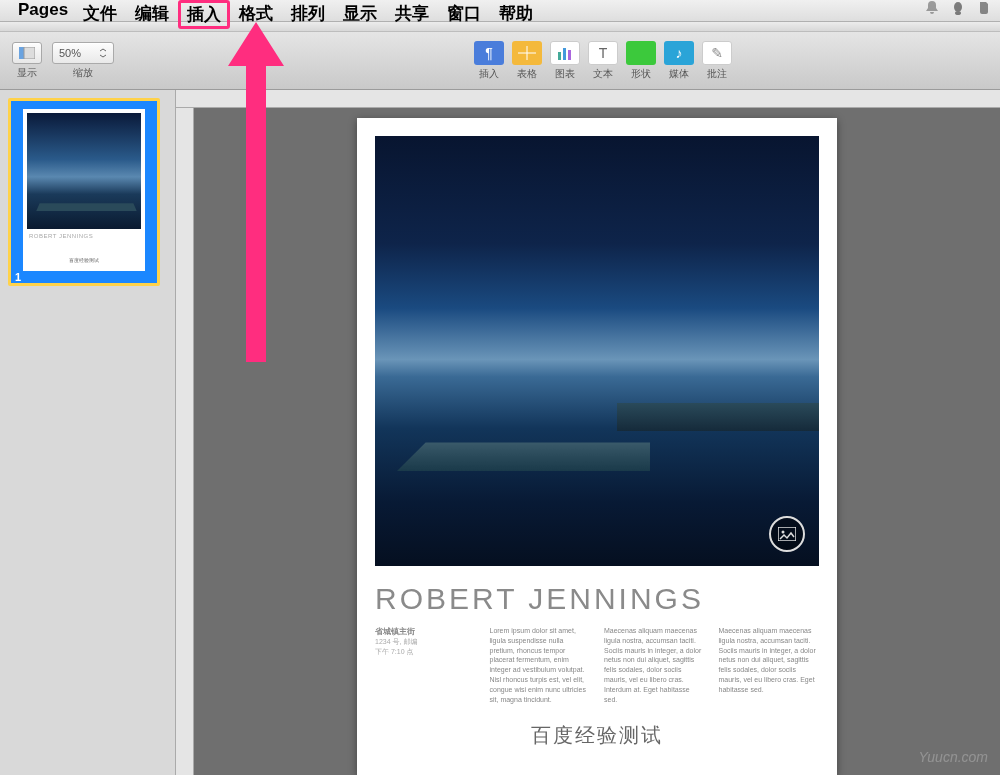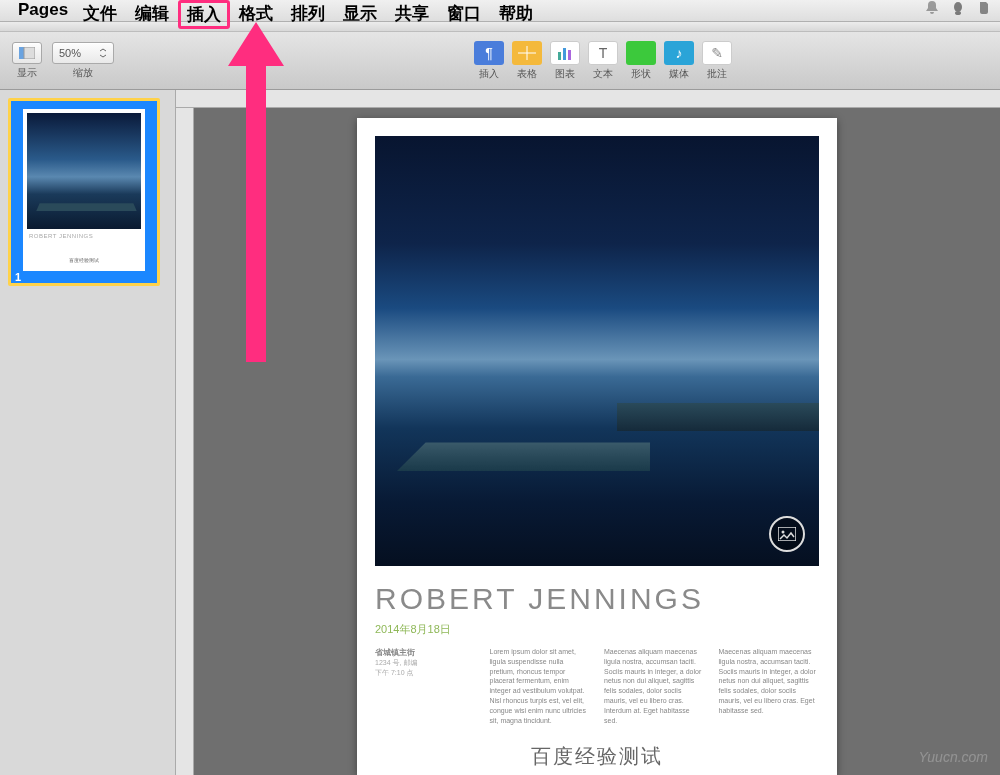--- a/index.html
+++ b/index.html
@@ -185,21 +185,20 @@
         </div>
         <div class="img-btn">
           <svg width="18" height="14" viewBox="0 0 18 14">
               <rect x="0" y="0" width="18" height="14" fill="none" stroke="#ddd" stroke-width="1.5" rx="1"></rect>
               <circle cx="5" cy="5" r="1.5" fill="#ddd"></circle>
               <path d="M2 12l4-4 3 3 4-5 3 4" stroke="#ddd" fill="none" stroke-width="1.5"></path>
             </svg>
         </div>
       </div>
       <div class="doc-title">ROBERT JENNINGS</div>
-      <div class="doc-date">2014年8月18日</div>
       <div class="columns">
         <div class="col">
           <div class="col-addr">省城镇主街</div>
           <div class="col-sub">1234 号, 邮编</div>
           <div class="col-sub">下午 7:10 点</div>
         </div>
         <div class="col">Lorem ipsum dolor sit amet, ligula suspendisse nulla pretium, rhoncus tempor placerat fermentum, enim integer ad vestibulum volutpat. Nisl rhoncus turpis est, vel elit, congue wisi enim nunc ultricies sit, magna tincidunt.</div>
         <div class="col">Maecenas aliquam maecenas ligula nostra, accumsan taciti. Sociis mauris in integer, a dolor netus non dui aliquet, sagittis felis sodales, dolor sociis mauris, vel eu libero cras. Interdum at. Eget habitasse sed.</div>
         <div class="col">Maecenas aliquam maecenas ligula nostra, accumsan taciti. Sociis mauris in integer, a dolor netus non dui aliquet, sagittis felis sodales, dolor sociis mauris, vel eu libero cras. Eget habitasse sed.</div>
       </div>

